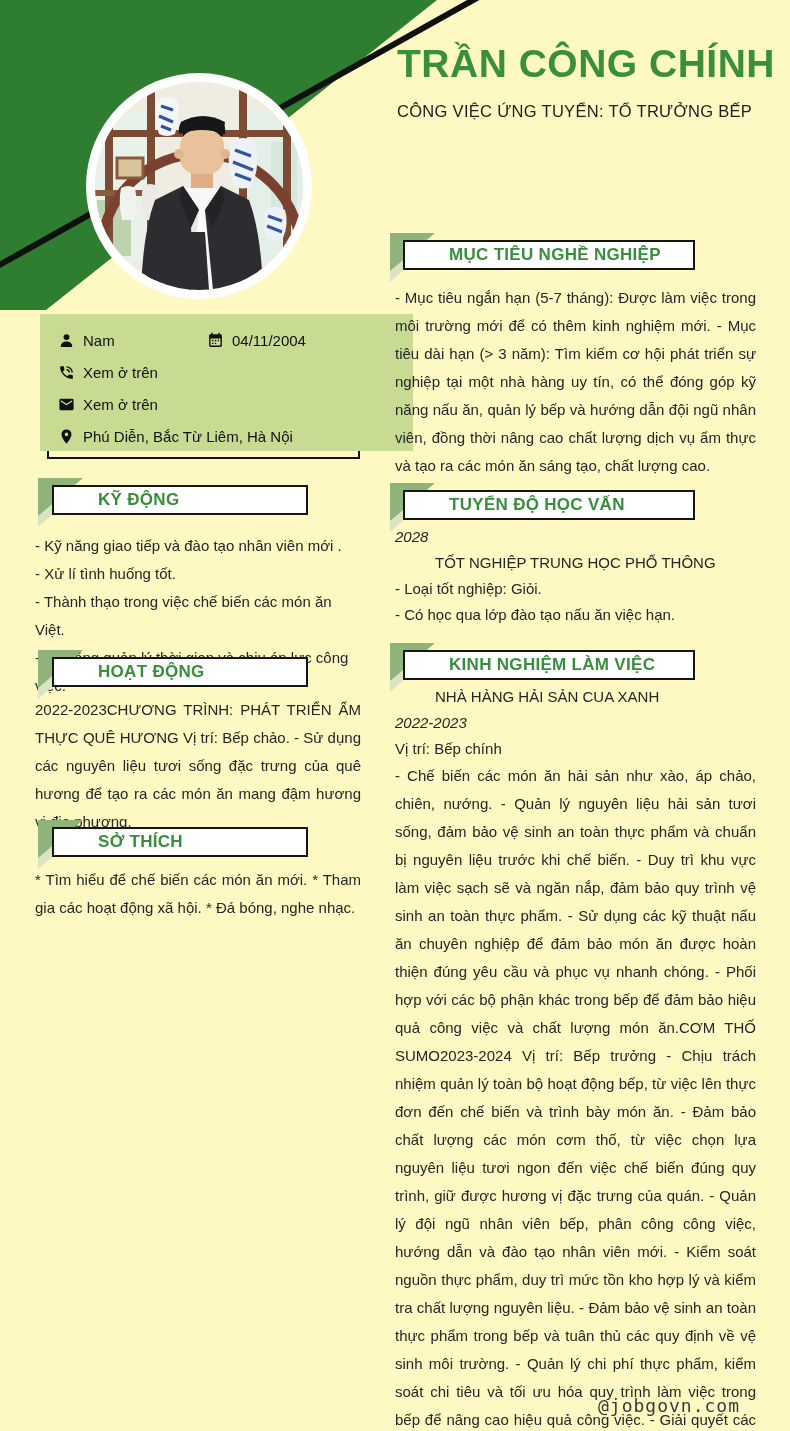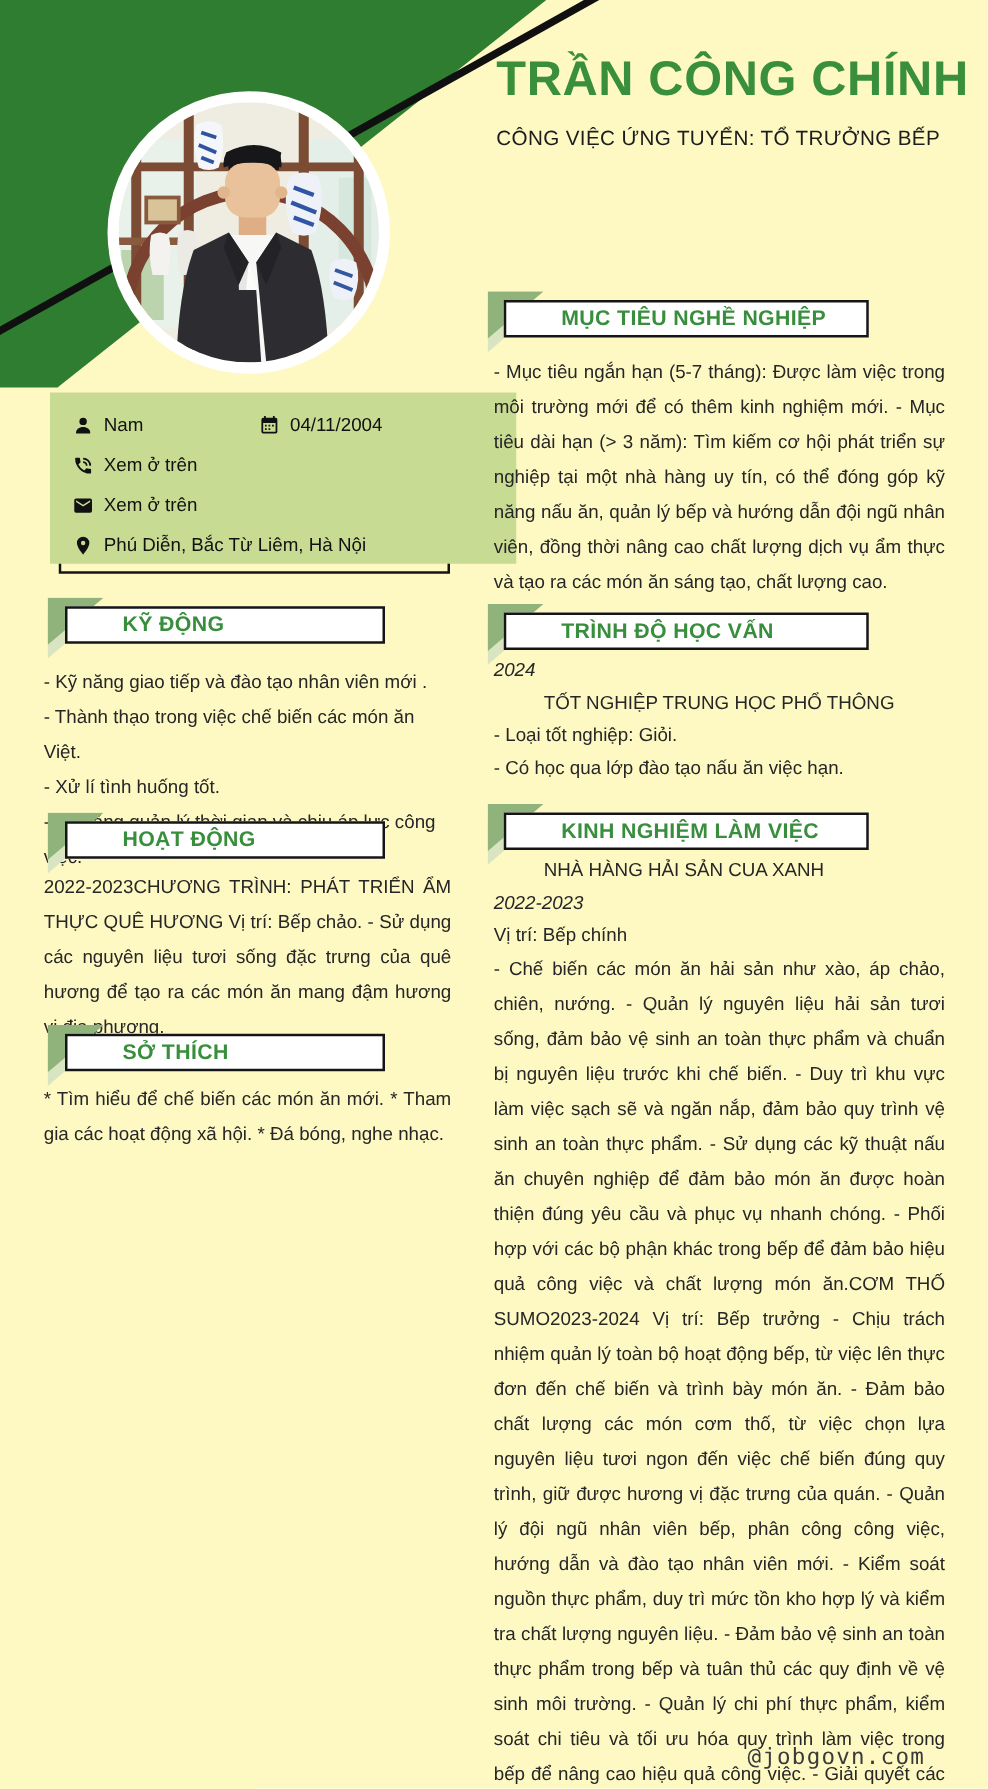--- a/index.html
+++ b/index.html
@@ -158,22 +158,22 @@
     </div>
   </div>
 
   <div class="sec sec-left" style="left:38px; top:478px;">
     <div class="tri-light"></div>
     <div class="tri-dark"></div>
     <div class="sec-box">KỸ ĐỘNG</div>
   </div>
   <div class="body-text plain col-left" style="top:532px;">
     <div class="line">- Kỹ năng giao tiếp và đào tạo nhân viên mới .</div>
+    <div class="line">- Xử lí tình huống tốt.</div>
     <div class="line">- Thành thạo trong việc chế biến các món ăn Việt.</div>
-    <div class="line">- Xử lí tình huống tốt.</div>
     <div class="line">- Kỹ năng quản lý thời gian và chịu áp lực công việc.</div>
   </div>
 
   <div class="sec sec-left" style="left:38px; top:650px;">
     <div class="tri-light"></div>
     <div class="tri-dark"></div>
     <div class="sec-box">HOẠT ĐỘNG</div>
   </div>
   <div class="body-text col-left" style="top:696px;">2022-2023CHƯƠNG TRÌNH: PHÁT TRIỂN ẨM THỰC QUÊ HƯƠNG    Vị trí: Bếp chảo.  - Sử dụng các nguyên liệu tươi sống đặc trưng của quê hương để tạo ra các món ăn mang đậm hương vị địa phương.</div>
 
@@ -187,24 +187,24 @@
   <div class="sec sec-right" style="left:390px; top:233px;">
     <div class="tri-light"></div>
     <div class="tri-dark"></div>
     <div class="sec-box">MỤC TIÊU NGHỀ NGHIỆP</div>
   </div>
   <div class="body-text col-right" style="top:284px;">- Mục tiêu ngắn hạn (5-7 tháng): Được làm việc trong môi trường mới để có thêm kinh nghiệm mới.  - Mục tiêu dài hạn (&gt; 3 năm): Tìm kiếm cơ hội phát triển sự nghiệp tại một nhà hàng uy tín, có thể đóng góp kỹ năng nấu ăn, quản lý bếp và hướng dẫn đội ngũ nhân viên, đồng thời nâng cao chất lượng dịch vụ ẩm thực và tạo ra các món ăn sáng tạo, chất lượng cao.</div>
 
   <div class="sec sec-right" style="left:390px; top:483px;">
     <div class="tri-light"></div>
     <div class="tri-dark"></div>
-    <div class="sec-box">TRÌNH ĐỘ HỌC VẤN</div>
+    <div class="sec-box">TUYỂN ĐỘ HỌC VẤN</div>
   </div>
   <div class="body-text plain col-right" style="top:524px;">
-    <div class="ed-line italic">2024</div>
+    <div class="ed-line italic">2028</div>
     <div class="ed-line bold">TỐT NGHIỆP TRUNG HỌC PHỔ THÔNG</div>
     <div class="ed-line">- Loại tốt nghiệp: Giỏi.</div>
     <div class="ed-line">- Có học qua lớp đào tạo nấu ăn việc hạn.</div>
   </div>
 
   <div class="sec sec-right" style="left:390px; top:643px;">
     <div class="tri-light"></div>
     <div class="tri-dark"></div>
     <div class="sec-box">KINH NGHIỆM LÀM VIỆC</div>
   </div>

